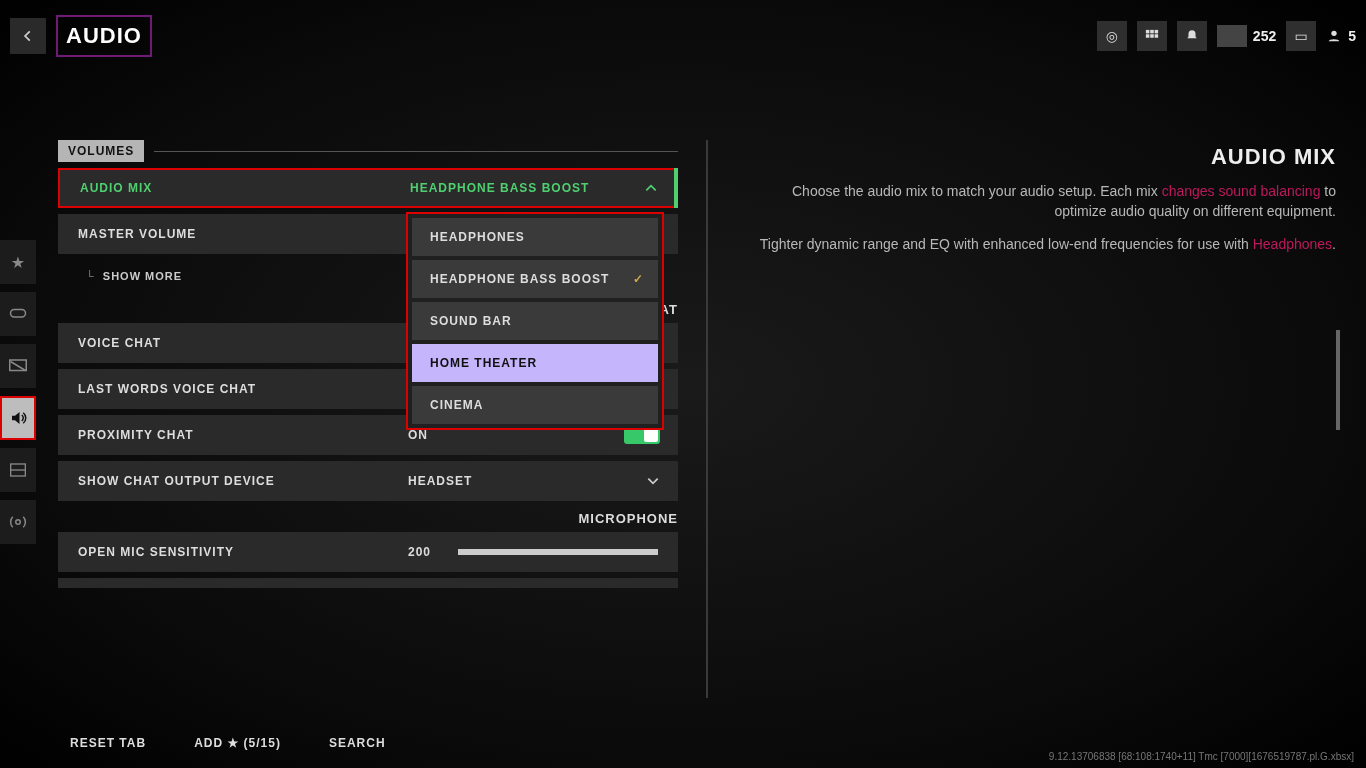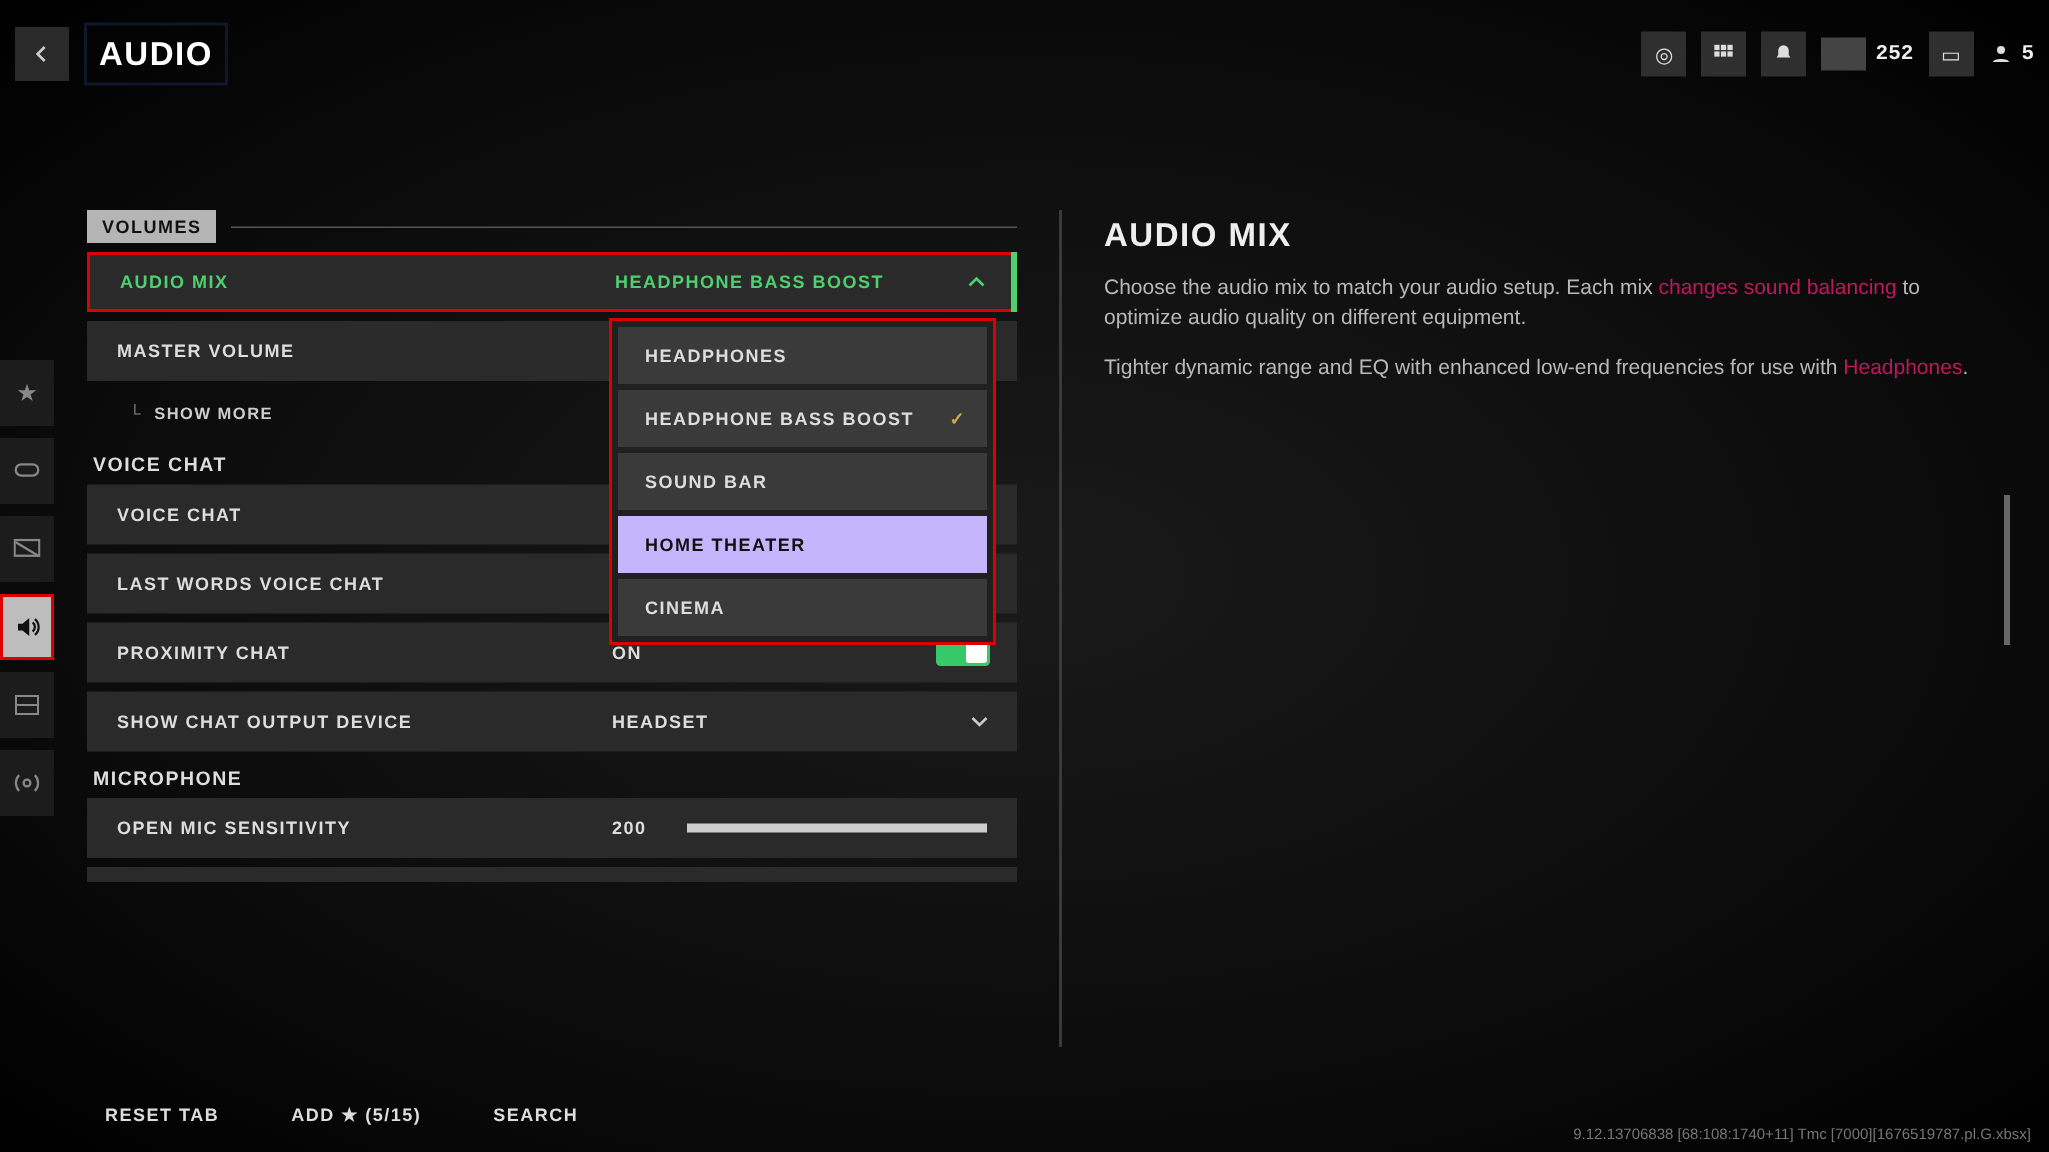--- a/index.html
+++ b/index.html
@@ -15,50 +15,50 @@
   position:absolute; top:16px; left:10px; right:10px; height:40px;
   display:flex; align-items:center;
 }
 .back-btn {
   width:36px; height:36px; background:#2a2a2a; display:flex;
   align-items:center; justify-content:center; cursor:pointer;
 }
 .page-title {
   margin-left:10px; font-size:22px; font-weight:700;
   letter-spacing:1px; color:#fff; padding:6px 8px;
-  border:2px solid #0f172a;
+  border:2px solid #701a75;
 }
 .header-right {
   margin-left:auto; display:flex; align-items:center; gap:10px;
 }
 .hdr-ico {
   width:30px; height:30px; background:#2f2f2f; display:flex;
   align-items:center; justify-content:center; color:#ddd; font-size:14px;
 }
 .hdr-badge { display:flex; align-items:center; gap:6px; }
-.hdr-num { font-size:14px; font-weight:600; color:#eee;font-family:Liberation Mono, monospace; }
+.hdr-num { font-size:14px; font-weight:600; color:#eee; }
 .redact { width:30px; height:22px; background:#444; }
 
 
 .rail {
   position:absolute; left:0; top:240px; width:40px;
   display:flex; flex-direction:column; gap:8px;
 }
 .rail-item {
   width:36px; height:44px; background:#1c1c1c; display:flex;
   align-items:center; justify-content:center; color:#888;
 }
 .rail-item.active {
   background:#bdbdbd; color:#111; border:2px solid #d00;
 }
 
 
 .main {
   position:absolute; top:140px; left:58px; right:30px; bottom:70px;
-  display:flex; gap:28px;
+  display:flex; gap:28px;text-align:right;
 }
 .col-left { flex:0 0 620px; display:flex; flex-direction:column; }
 .col-right { flex:1; padding-top:4px; }
 .divider { width:2px; background:#3a3a3a; }
 
 .section-head {
   display:flex; align-items:center; gap:10px; margin-bottom:6px;
 }
 .section-head .tag {
   background:#b5b5b5; color:#111; font-size:12px; font-weight:700;

